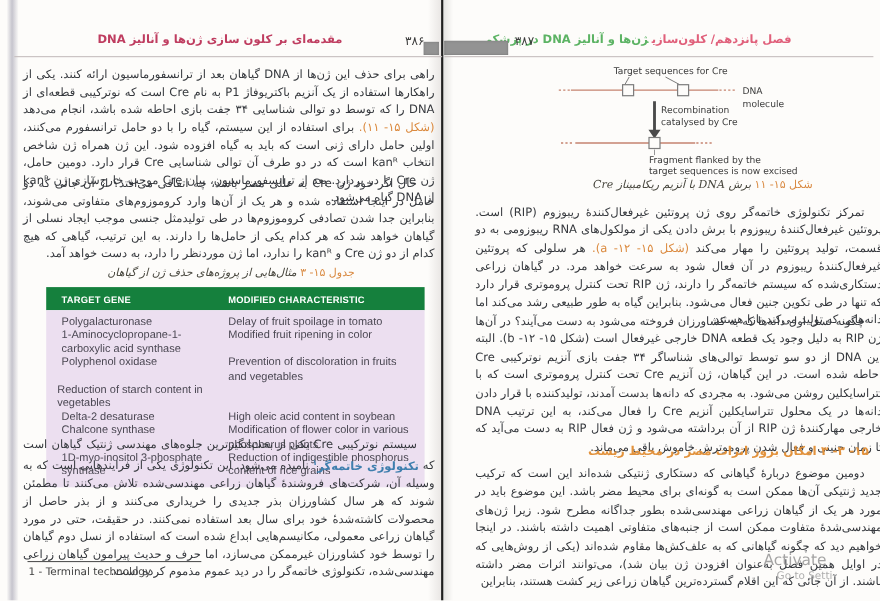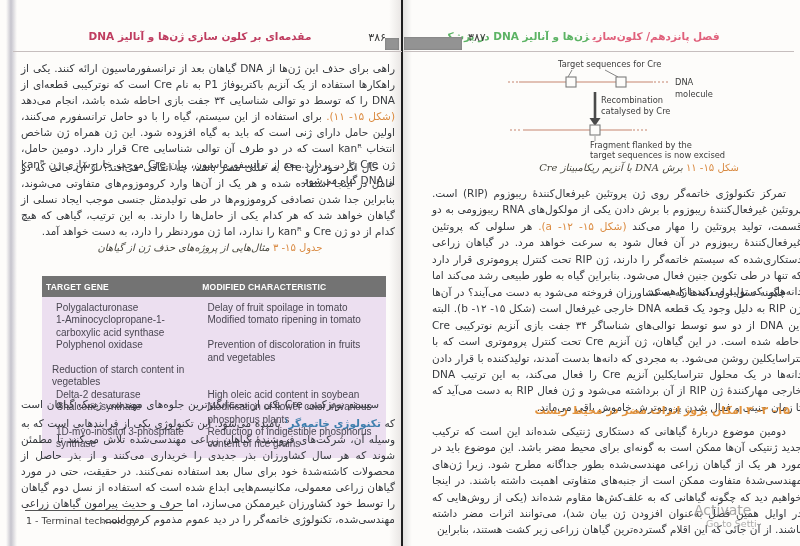--- a/index.html
+++ b/index.html
@@ -48,22 +48,22 @@
   .term-link sup { font-size:7px; }
 
   
   .caption { position:absolute; direction:rtl; text-align:center; font-size:10px; }
   .cap-label { color:#d98a42; }
   .cap-text  { color:#46453c; font-style:italic; font-family:"DejaVu Serif","Liberation Serif",serif; }
   .sect-head { position:absolute; direction:rtl; font-size:11px; font-weight:bold; color:#e2923c; }
 
   
   #gene-table { position:absolute; top:261px; left:42px; width:344px; font-family:"Liberation Sans","DejaVu Sans",sans-serif; }
-  #gene-table .thead { display:flex; background:#737373; color:#fff; font-weight:bold;
-    font-size:8.5px; letter-spacing:.2px; padding:6px 10px 5px 0;margin-top:15px; }
+  #gene-table .thead { display:flex; background:#15803d; color:#fff; font-weight:bold;
+    font-size:8.5px; letter-spacing:.2px; padding:6px 10px 5px 10px; }
   #gene-table .tbody { background:#ecdff0; padding:5px 10px 7px 10px; }
   .trow { display:flex; font-size:10px; line-height:12.4px; color:#4a4752; }
   .c1 { width:48%; padding-left:4px; }
   .c2 { width:52%; }
 
   
   #footnote-rule { position:absolute; top:510px; left:25px; width:158px; height:1px; background:#555; }
   #footnote { position:absolute; top:515px; left:26px; font-size:9.5px; color:#3f3f3f; direction:ltr; }
 
   
@@ -106,21 +106,21 @@
       <div class="c1">TARGET GENE</div>
       <div class="c2">MODIFIED CHARACTERISTIC</div>
     </div>
     <div class="tbody">
       <div class="trow">
           <div class="c1">Polygalacturonase</div>
           <div class="c2">Delay of fruit spoilage in tomato</div>
         </div>
       <div class="trow">
           <div class="c1">1-Aminocyclopropane-1-carboxylic acid synthase</div>
-          <div class="c2">Modified tomato ripening in tomato</div>
+          <div class="c2">Modified fruit ripening in color</div>
         </div>
       <div class="trow">
           <div class="c1">Polyphenol oxidase</div>
           <div class="c2">Prevention of discoloration in fruits and vegetables</div>
         </div>
       <div class="trow">
           <div class="c2">Reduction of starch content in vegetables</div>
         </div>
       <div class="trow">
           <div class="c1">Delta-2 desaturase</div>

